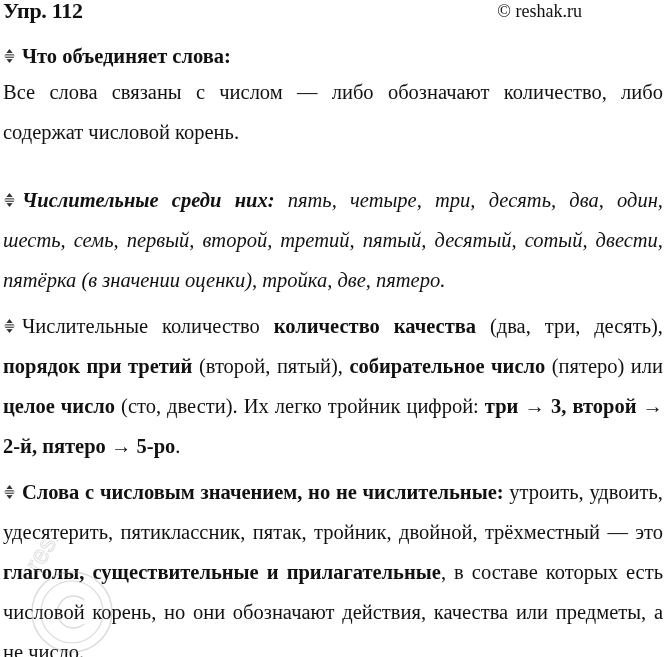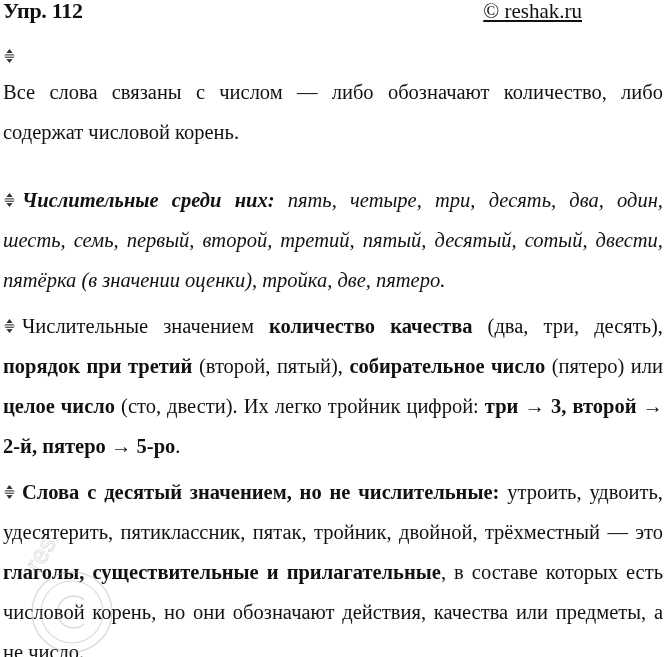--- a/index.html
+++ b/index.html
@@ -28,23 +28,22 @@
     top: 0px;
     font-size: 22px;
     font-weight: bold;
     line-height: 22px;
     letter-spacing: -0.3px;
   }
   .copyright {
     position: absolute;
     right: 3px;
     top: 0px;
-    font-size: 21px;
+    font-size: 18px;
     line-height: 22px;
-    text-decoration: underline;
   }
   .para {
     position: absolute;
     left: 3px;
     width: 660px;
     font-size: 20.5px;
     line-height: 40px;
     text-align: justify;
     text-align-last: left;
   }
@@ -77,21 +76,21 @@
 </div>
 
 <div class="para" style="top:36px;">
   <span class="bullet">
     <svg width="13" height="16" viewBox="0 0 13 16">
       <polygon points="6.5,1 12,8 6.5,15 1,8" fill="#333"></polygon>
       <rect x="0" y="5" width="13" height="1.3" fill="#fff"></rect>
       <rect x="0" y="7.4" width="13" height="1.3" fill="#fff"></rect>
       <rect x="0" y="9.8" width="13" height="1.3" fill="#fff"></rect>
     </svg>
-  </span>
+  </span><b>Что объединяет слова:</b>
 </div>
 
 <div class="para" style="top:72px;">
   <span>Все слова связаны с числом — либо обозначают количество, либо содержат числовой корень.</span>
 </div>
 
 <div class="para" style="top:180px;font-style:italic;">
   <span class="bullet">
     <svg width="13" height="16" viewBox="0 0 13 16">
       <polygon points="6.5,1 12,8 6.5,15 1,8" fill="#333"></polygon>
@@ -103,32 +102,32 @@
 </div>
 
 <div class="para" style="top:306px;">
   <span class="bullet">
     <svg width="13" height="16" viewBox="0 0 13 16">
       <polygon points="6.5,1 12,8 6.5,15 1,8" fill="#333"></polygon>
       <rect x="0" y="5" width="13" height="1.3" fill="#fff"></rect>
       <rect x="0" y="7.4" width="13" height="1.3" fill="#fff"></rect>
       <rect x="0" y="9.8" width="13" height="1.3" fill="#fff"></rect>
     </svg>
-  </span><span>Числительные значением </span><b>количество качества</b><span> (два, три, десять), </span><b>порядок при третий</b><span> (второй, пятый), </span><b>собирательное число</b><span> (пятеро) или </span><b>целое число</b><span> (сто, двести). Их легко тройник цифрой: </span><b>три → 3, второй → 2-й, пятеро → 5-ро</b><span>.</span>
+  </span><span>Числительные количество </span><b>количество качества</b><span> (два, три, десять), </span><b>порядок при третий</b><span> (второй, пятый), </span><b>собирательное число</b><span> (пятеро) или </span><b>целое число</b><span> (сто, двести). Их легко тройник цифрой: </span><b>три → 3, второй → 2-й, пятеро → 5-ро</b><span>.</span>
 </div>
 
 <div class="para" style="top:472px;">
   <span class="bullet">
     <svg width="13" height="16" viewBox="0 0 13 16">
       <polygon points="6.5,1 12,8 6.5,15 1,8" fill="#333"></polygon>
       <rect x="0" y="5" width="13" height="1.3" fill="#fff"></rect>
       <rect x="0" y="7.4" width="13" height="1.3" fill="#fff"></rect>
       <rect x="0" y="9.8" width="13" height="1.3" fill="#fff"></rect>
     </svg>
-  </span><b>Слова с десятый значением, но не числительные:</b><span> утроить, удвоить, удесятерить, пятиклассник, пятак, тройник, двойной, трёхместный — это </span><b>глаголы, существительные и прилагательные</b><span>, в составе которых есть числовой корень, но они обозначают действия, качества или предметы, а не число.</span>
+  </span><b>Слова с числовым значением, но не числительные:</b><span> утроить, удвоить, удесятерить, пятиклассник, пятак, тройник, двойной, трёхместный — это </span><b>глаголы, существительные и прилагательные</b><span>, в составе которых есть числовой корень, но они обозначают действия, качества или предметы, а не число.</span>
 </div>
 
 <div class="watermark">
   <svg width="140" height="120" viewBox="0 0 140 120">
     <circle cx="62" cy="72" r="40" fill="none" stroke="#999" stroke-width="1.5"></circle>
     <circle cx="62" cy="72" r="31" fill="none" stroke="#999" stroke-width="1.2"></circle>
     <path d="M74 60 A16 16 0 1 0 74 84" fill="none" stroke="#999" stroke-width="1.5"></path>
     <text x="50" y="10" font-family="Liberation Sans, sans-serif" font-size="26" fill="none" stroke="#999" stroke-width="0.9" transform="rotate(-60 60 40)">reshak.ru</text>
   </svg>
 </div>

